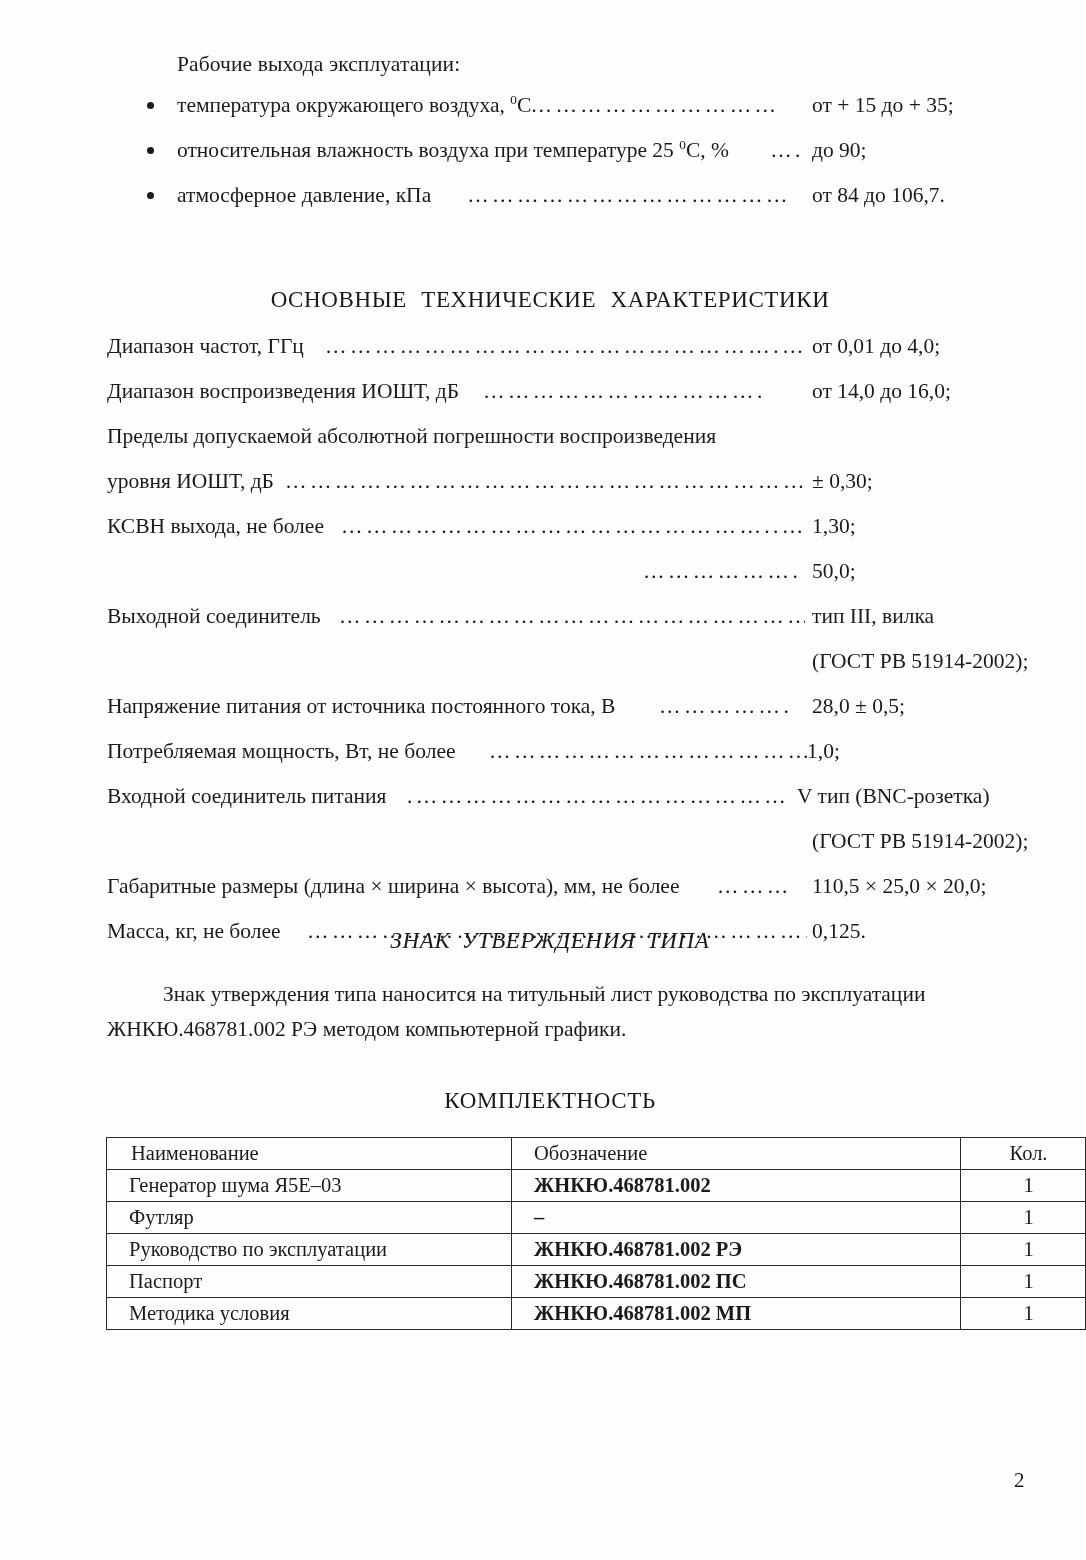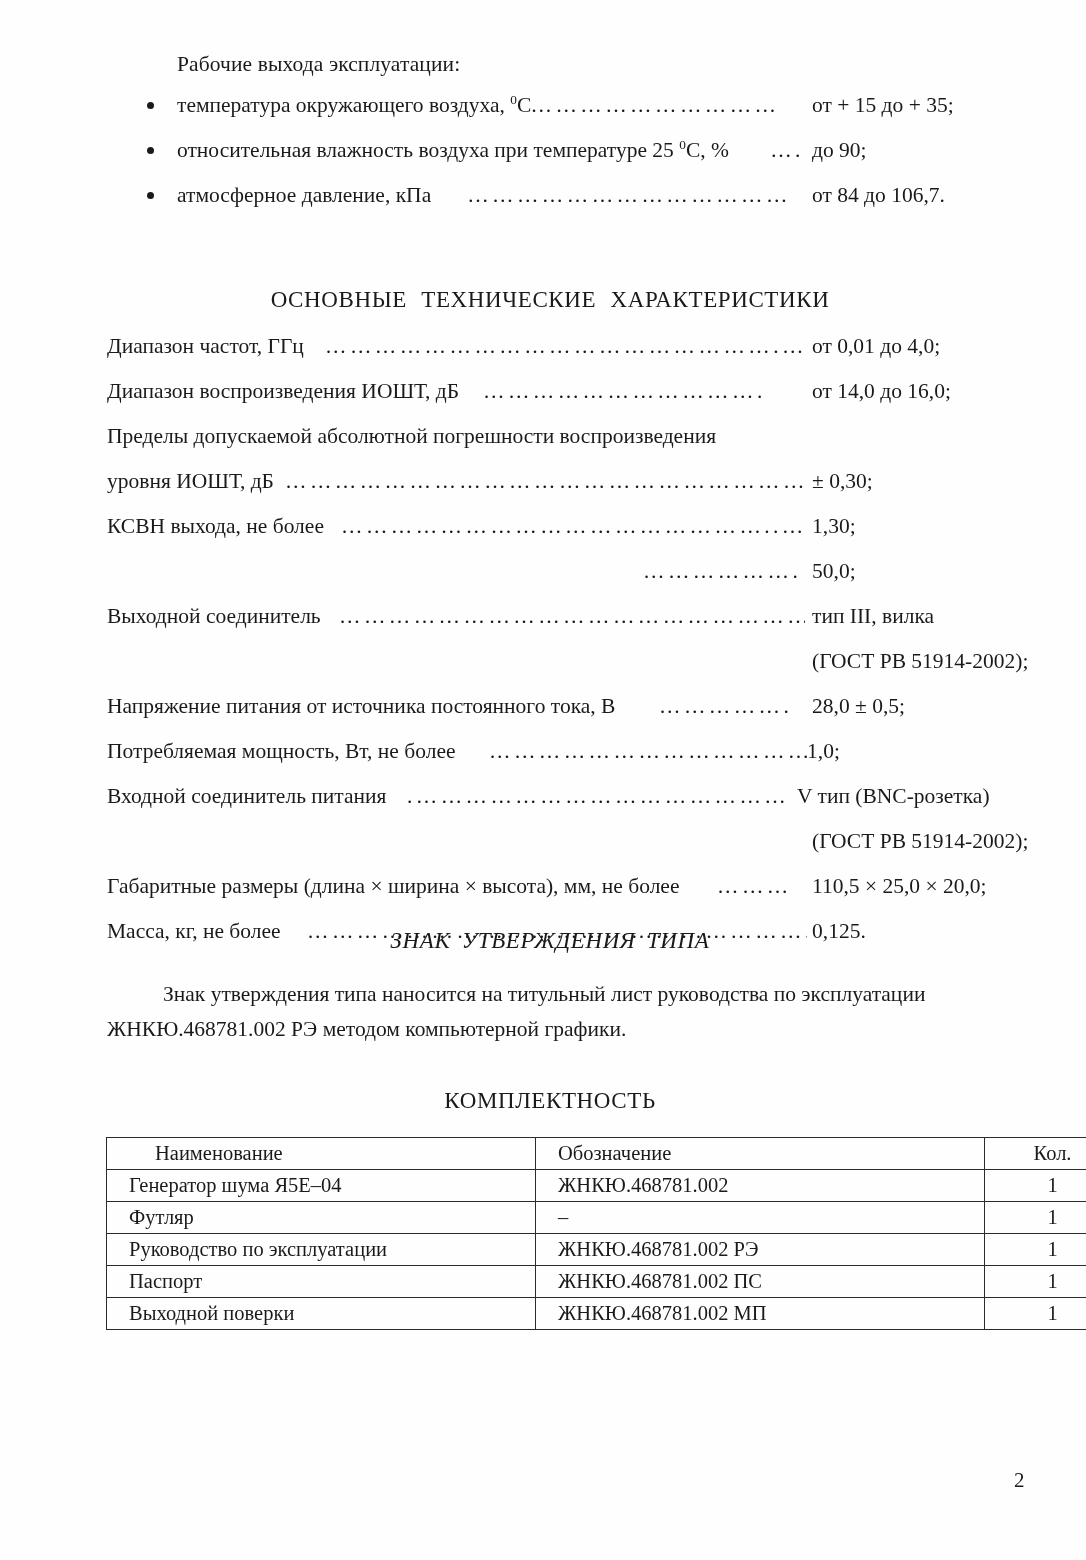--- a/index.html
+++ b/index.html
@@ -170,22 +170,22 @@
     line-height: 31px;
   }
   .kit-table th.c0, .kit-table td.c0 { width: 380px; }
   .kit-table th.c1, .kit-table td.c1 { width: 426px; }
   .kit-table th.c2, .kit-table td.c2 {
     width: 113px;
     text-align: center;
     padding-left: 11px;
   }
   .kit-table tbody td.c0 { padding-left: 22px; }
-  .kit-table tbody td.c1 { padding-left: 22px; }
-  .kit-table th.c0 { padding-left: 48px; margin-left: 12px; }
+  .kit-table tbody td.c1 { padding-left: 22px; font-weight: bold; }
+  .kit-table th.c0 { padding-left: 24px; margin-left: 12px; }
   .kit-table th.c1 { padding-left: 22px; }
 
   
   .page-number {
     position: absolute;
     left: 1014px;
     top: 1468px;
     font-size: 21px;
   }
 
@@ -320,41 +320,41 @@
   <table class="kit-table">
     <thead>
       <tr>
         <th class="c0">Наименование</th>
         <th class="c1">Обозначение</th>
         <th class="c2">Кол.</th>
       </tr>
     </thead>
     <tbody>
       <tr>
-        <td class="c0">Генератор шума Я5Е–04</td>
+        <td class="c0">Генератор шума Я5Е–03</td>
         <td class="c1">ЖНКЮ.468781.002</td>
         <td class="c2">1</td>
       </tr>
       <tr>
         <td class="c0">Футляр</td>
         <td class="c1">–</td>
         <td class="c2">1</td>
       </tr>
       <tr>
         <td class="c0">Руководство по эксплуатации</td>
         <td class="c1">ЖНКЮ.468781.002   РЭ</td>
         <td class="c2">1</td>
       </tr>
       <tr>
         <td class="c0">Паспорт</td>
         <td class="c1">ЖНКЮ.468781.002   ПС</td>
         <td class="c2">1</td>
       </tr>
       <tr>
-        <td class="c0">Выходной поверки</td>
+        <td class="c0">Методика условия</td>
         <td class="c1">ЖНКЮ.468781.002   МП</td>
         <td class="c2">1</td>
       </tr>
     </tbody>
   </table>
 
   <div class="page-number">2</div>
 
 </div>
 

